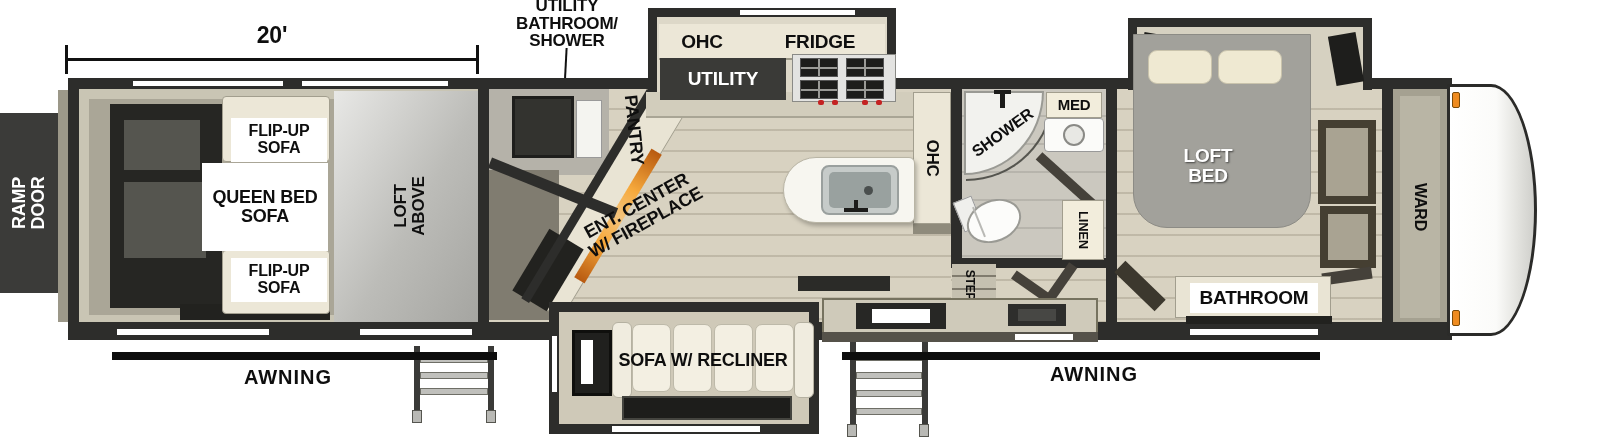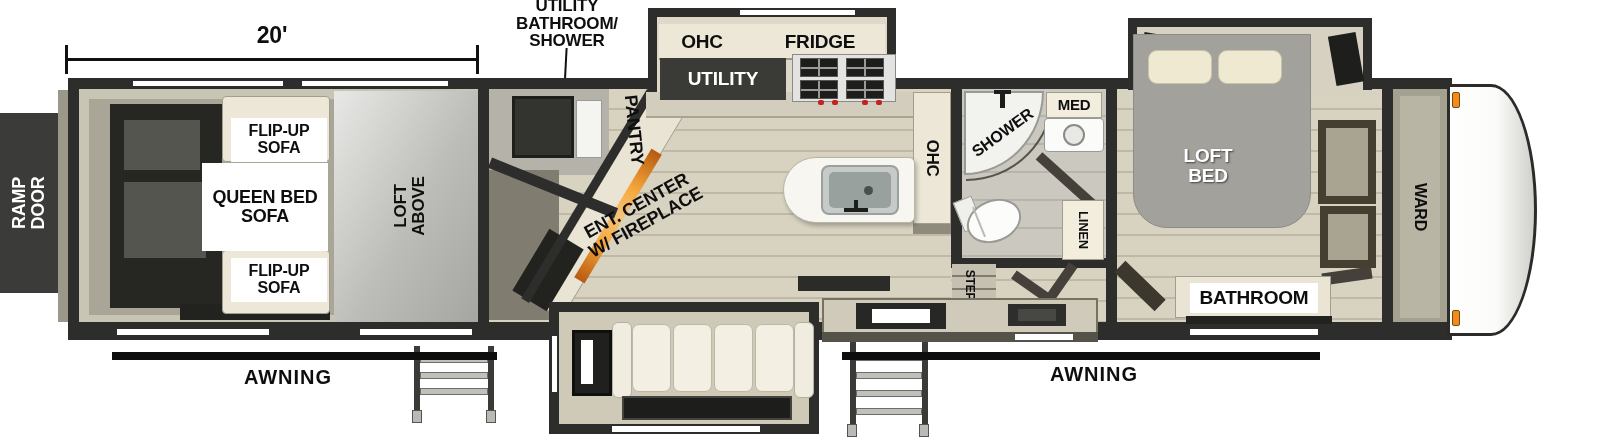--- a/index.html
+++ b/index.html
@@ -204,19 +204,20 @@
   <div class="abs" style="left:572px;top:330px;width:40px;height:66px;background:#20201e;border:3px solid #0f0f0d;box-sizing:border-box;"></div>
   <div class="slot" style="left:581px;top:340px;width:12px;height:44px;"></div>
   <div class="slot" style="left:612px;top:426px;width:148px;height:6px;"></div>
   <div class="abs" style="left:612px;top:322px;width:20px;height:76px;background:#f0ecdf;border:1px solid #b5b1a1;border-radius:6px;box-sizing:border-box;"></div>
   <div class="abs" style="left:794px;top:322px;width:20px;height:76px;background:#f0ecdf;border:1px solid #b5b1a1;border-radius:6px;box-sizing:border-box;"></div>
   <div class="abs" style="left:632px;top:324px;width:39px;height:68px;background:#f3efe2;border:1px solid #bdb9a9;border-radius:7px;box-sizing:border-box;"></div>
   <div class="abs" style="left:673px;top:324px;width:39px;height:68px;background:#f3efe2;border:1px solid #bdb9a9;border-radius:7px;box-sizing:border-box;"></div>
   <div class="abs" style="left:714px;top:324px;width:39px;height:68px;background:#f3efe2;border:1px solid #bdb9a9;border-radius:7px;box-sizing:border-box;"></div>
   <div class="abs" style="left:755px;top:324px;width:39px;height:68px;background:#f3efe2;border:1px solid #bdb9a9;border-radius:7px;box-sizing:border-box;"></div>
   <div class="abs" style="left:622px;top:396px;width:170px;height:24px;background:#1d1d1b;border:2px solid #44443f;box-sizing:border-box;"></div>
+  <div class="lbl" style="left:703px;top:360px;font-size:18px;">SOFA W/ RECLINER</div>
 
   <div class="abs" style="left:112px;top:352px;width:385px;height:8px;background:#0d0d0d;"></div>
   <div class="lbl" style="left:288px;top:377px;font-size:20px;letter-spacing:1px;">AWNING</div>
   <div class="abs" style="left:842px;top:352px;width:478px;height:8px;background:#0d0d0d;"></div>
   <div class="lbl" style="left:1094px;top:374px;font-size:20px;letter-spacing:1px;">AWNING</div>
 
 </div>
 
 </body></html>

